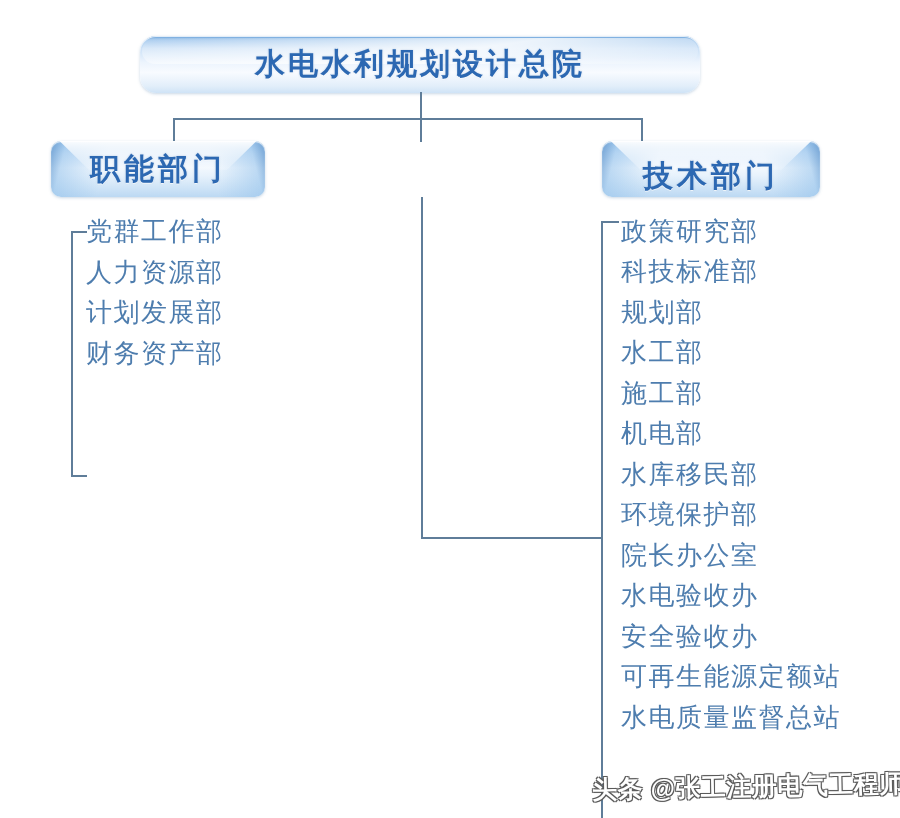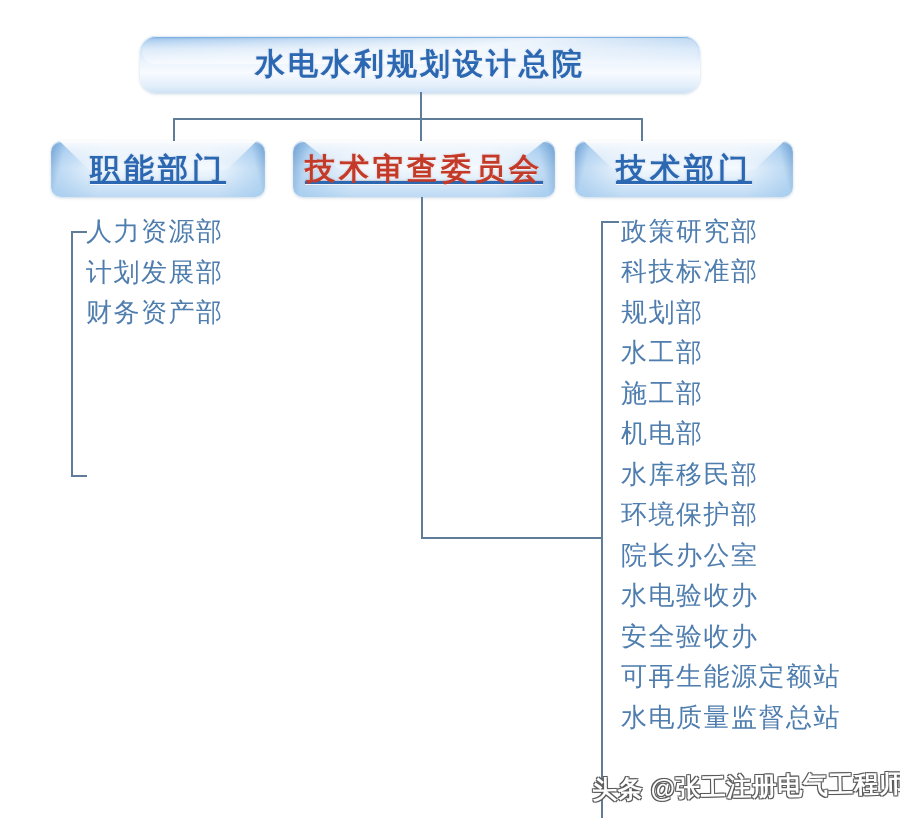--- a/index.html
+++ b/index.html
@@ -29,25 +29,25 @@
     background:
       linear-gradient(180deg, #5e9bd6 0%, #9cc4ec 7%, #cce1f7 22%, #ecf4fd 46%, #f8fbff 64%, #e2eefa 88%, #cfe3f6 100%);
   }
   .root-box::before{
     clip-path:none;left:2px;right:2px;top:2px;height:45%;border-radius:14px;
     background:linear-gradient(172deg, rgba(255,255,255,.15) 0%, rgba(255,255,255,.8) 55%, rgba(255,255,255,0) 100%);
   }
   .root-box > span, .branch > span{
     text-shadow:0 1px 1px rgba(255,255,255,.85), 0 0 2px rgba(70,115,170,.35);
   }
-  .branch{top:141px;height:56px;font-size:30px;letter-spacing:4px;color:var(--title-blue);text-decoration:underline;}
+  .branch{top:141px;height:56px;font-size:30px;letter-spacing:4px;color:var(--title-blue);}
   .b-left{left:51px;width:214px;}
   .b-mid{left:293px;width:262px;}
   .b-mid > span{color:var(--committee-red);text-shadow:0 1px 1px rgba(255,255,255,.8), 0 0 2px rgba(160,50,40,.4);}
-  .b-right{left:575px;width:218px;}
+  .b-right{left:602px;width:218px;align-items:flex-end;}
   
   .vline,.hline{position:absolute;background:var(--line);}
   .vline{width:2px;}
   .hline{height:2px;}
   
   .dept-list{
     position:absolute;margin:0;padding:0;list-style:none;
     color:var(--item-blue);font-size:26px;letter-spacing:1.5px;
   }
   .dept-list li{height:40.5px;display:flex;align-items:center;white-space:nowrap;}
@@ -72,38 +72,36 @@
   </div>
 
   <div class="vline" style="left:420px;top:92px;height:50px;"></div>
   <div class="hline" style="left:173px;top:118px;width:470px;"></div>
   <div class="vline" style="left:173px;top:118px;height:24px;"></div>
   <div class="vline" style="left:641px;top:118px;height:24px;"></div>
 
   <div class="gbox branch b-left">
     <span>职能部门</span>
   </div>
-  <div class="gbox branch b-mid">
-    <span>技术审查委员会</span>
-  </div>
   <div class="gbox branch b-right">
     <span>技术部门</span>
   </div>
 
   <div class="vline" style="left:421px;top:197px;height:341px;"></div>
   <div class="hline" style="left:421px;top:537px;width:182px;"></div>
 
   <div class="vline" style="left:71px;top:231px;height:246px;"></div>
   <div class="hline" style="left:71px;top:231px;width:16px;"></div>
   <div class="hline" style="left:71px;top:475px;width:16px;"></div>
 
   <div class="vline" style="left:601px;top:221px;height:597px;"></div>
   <div class="hline" style="left:601px;top:221px;width:18px;"></div>
 
   <ul class="dept-list list-left">
+      <li>党群工作部</li>
       <li>人力资源部</li>
       <li>计划发展部</li>
       <li>财务资产部</li>
     </ul>
   <ul class="dept-list list-right">
       <li>政策研究部</li>
       <li>科技标准部</li>
       <li>规划部</li>
       <li>水工部</li>
       <li>施工部</li>

